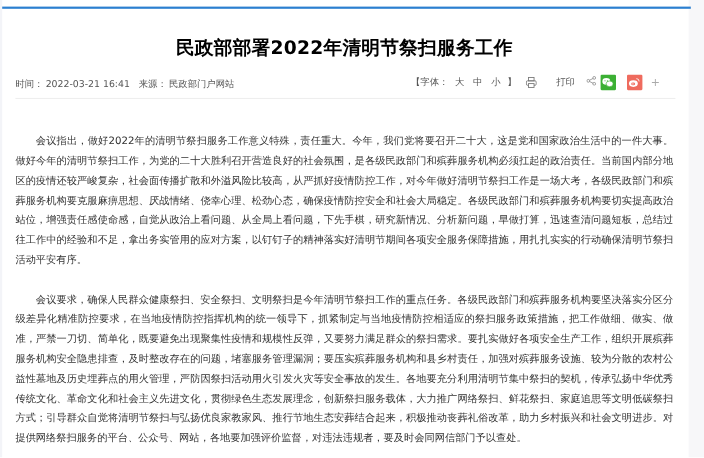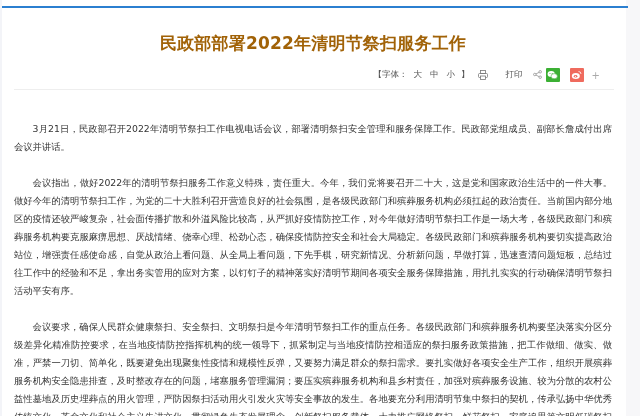--- a/index.html
+++ b/index.html
@@ -8,21 +8,21 @@
     background: #ffffff;
     font-family: "DejaVu Sans", "Liberation Sans", sans-serif;
     color: #333;
     position: relative;
   }
   .left-edge { position: absolute; left: 0; top: 0; width: 2px; height: 416px; background: #f3f4f8; }
   .right-edge { position: absolute; right: 0; top: 0; width: 14px; height: 416px; background: #f7f7f9; }
   .top-line { position: absolute; left: 2px; top: 6px; width: 626px; height: 2px; background: #2b7fd0; }
   .title {
     position: absolute; left: 0; top: 32px; width: 626px; text-align: center;
-    font-size: 17px; font-weight: bold; color: #a16207; letter-spacing: 0.2px;
+    font-size: 17px; font-weight: bold; color: #000000; letter-spacing: 0.2px;
   }
   .meta {
     position: absolute; left: 14px; top: 68px; width: 598px; height: 16px;
     font-size: 8.5px; color: #555;
   }
   .meta-left { position: absolute; left: 0; top: 3px; }
   .meta-left span { margin-right: 2px; }
   .meta-right { position: absolute; right: 12px; top: 0; display: flex; align-items: center; gap: 4px; }
   .fs-item { cursor: pointer; margin: 0 2px; }
   .print-btn { display: flex; align-items: center; gap: 18px; margin-left: 4px; cursor: pointer; }
@@ -46,20 +46,23 @@
 </head>
 <body>
 
 <div class="left-edge"></div>
 <div class="right-edge"></div>
 <div class="top-line"></div>
 
 <h1 class="title" style="margin:0;">民政部部署2022年清明节祭扫服务工作</h1>
 
 <div class="meta">
+  <div class="meta-left">
+    <span>时间：</span><span style="margin-right:8px;">2022-03-21 16:41</span><span>来源：</span><span>民政部门户网站</span>
+  </div>
   <div class="meta-right">
     <span>【字体：</span>
     <span class="fs-item">大</span>
     <span class="fs-item">中</span>
     <span class="fs-item">小</span>
     <span>】</span>
     <span class="print-btn">
       <svg width="10" height="10" viewBox="0 0 10 10">
         <rect x="2.5" y="0.5" width="5" height="3" fill="none" stroke="#777" stroke-width="0.8"></rect>
         <rect x="0.5" y="3.5" width="9" height="4" rx="1" fill="none" stroke="#777" stroke-width="0.8"></rect>
@@ -91,16 +94,15 @@
         <circle cx="4.4" cy="6.3" r="0.6" fill="#fff"></circle>
         <path d="M7.5 1.5 A2.5 2.5 0 0 1 10 4" fill="none" stroke="#fff" stroke-width="0.8"></path>
       </svg>
     </span>
     <span class="more-btn">+</span>
   </div>
 </div>
 <div class="meta-divider"></div>
 
 <div class="content">
-  <p>3月21日，民政部召开2022年清明节祭扫工作电视电话会议，部署清明祭扫安全管理和服务保障工作。民政部党组成员、副部长詹成付出席会议并讲话。</p>
   <p>会议指出，做好2022年的清明节祭扫服务工作意义特殊，责任重大。今年，我们党将要召开二十大，这是党和国家政治生活中的一件大事。做好今年的清明节祭扫工作，为党的二十大胜利召开营造良好的社会氛围，是各级民政部门和殡葬服务机构必须扛起的政治责任。当前国内部分地区的疫情还较严峻复杂，社会面传播扩散和外溢风险比较高，从严抓好疫情防控工作，对今年做好清明节祭扫工作是一场大考，各级民政部门和殡葬服务机构要克服麻痹思想、厌战情绪、侥幸心理、松劲心态，确保疫情防控安全和社会大局稳定。各级民政部门和殡葬服务机构要切实提高政治站位，增强责任感使命感，自觉从政治上看问题、从全局上看问题，下先手棋，研究新情况、分析新问题，早做打算，迅速查清问题短板，总结过往工作中的经验和不足，拿出务实管用的应对方案，以钉钉子的精神落实好清明节期间各项安全服务保障措施，用扎扎实实的行动确保清明节祭扫活动平安有序。</p>
   <p>会议要求，确保人民群众健康祭扫、安全祭扫、文明祭扫是今年清明节祭扫工作的重点任务。各级民政部门和殡葬服务机构要坚决落实分区分级差异化精准防控要求，在当地疫情防控指挥机构的统一领导下，抓紧制定与当地疫情防控相适应的祭扫服务政策措施，把工作做细、做实、做准，严禁一刀切、简单化，既要避免出现聚集性疫情和规模性反弹，又要努力满足群众的祭扫需求。要扎实做好各项安全生产工作，组织开展殡葬服务机构安全隐患排查，及时整改存在的问题，堵塞服务管理漏洞；要压实殡葬服务机构和县乡村责任，加强对殡葬服务设施、较为分散的农村公益性墓地及历史埋葬点的用火管理，严防因祭扫活动用火引发火灾等安全事故的发生。各地要充分利用清明节集中祭扫的契机，传承弘扬中华优秀传统文化、革命文化和社会主义先进文化，贯彻绿色生态发展理念，创新祭扫服务载体，大力推广网络祭扫、鲜花祭扫、家庭追思等文明低碳祭扫方式；引导群众自觉将清明节祭扫与弘扬优良家教家风、推行节地生态安葬结合起来，积极推动丧葬礼俗改革，助力乡村振兴和社会文明进步。对提供网络祭扫服务的平台、公众号、网站，各地要加强评价监督，对违法违规者，要及时会同网信部门予以查处。</p>
 </div>
 
 </body></html>

